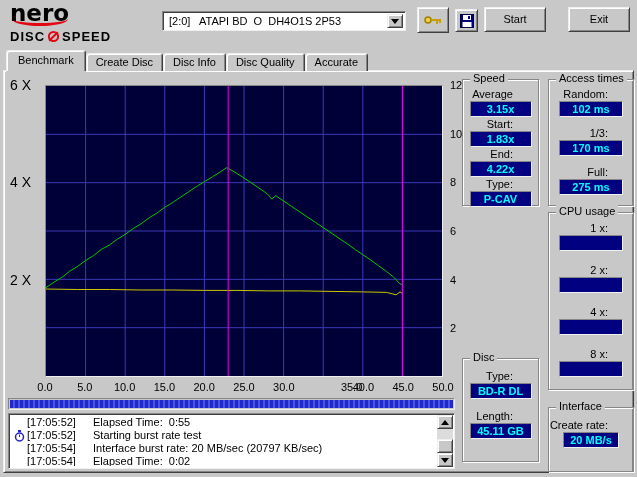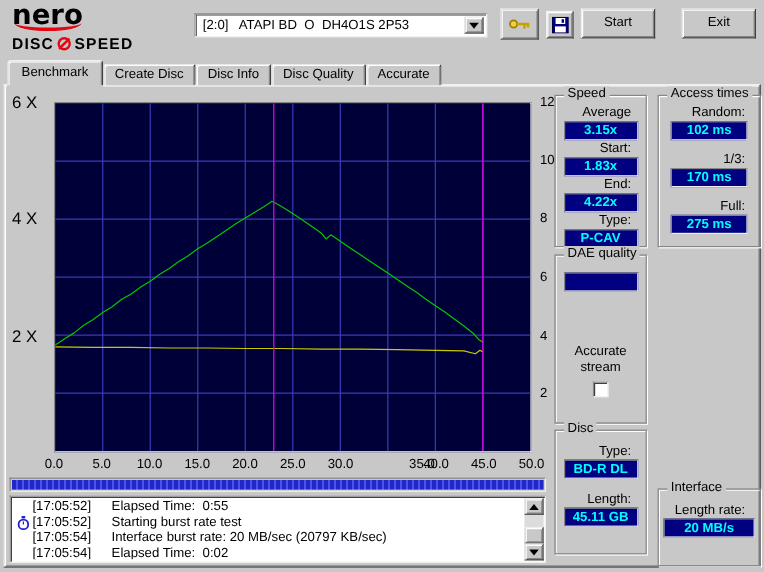--- a/index.html
+++ b/index.html
@@ -53,21 +53,21 @@
   .ylab-left span  { position:absolute; left:4px; transform:translateY(-50%);
                      font-size:14px; font-weight:normal; white-space:pre; }
   .ylab-right { position:absolute; left:448px; top:85px; width:20px; height:292px; }
   .ylab-right span { position:absolute; left:2px; transform:translateY(-50%); font-size:11px; }
   .xlab { position:absolute; left:45px; top:381px; width:398px; height:13px; }
   .xlab span { position:absolute; top:0; transform:translateX(-50%); font-size:11px; }
 
   
   .group { position:absolute; border:1px solid #868686; box-shadow: inset 1px 1px 0 #ffffff, 1px 1px 0 #ffffff; }
   .gtitle { position:absolute; top:-8px; left:7px; background:#c8c8c8; padding:0 3px; white-space:nowrap; }
-  .flab { text-align:right; padding-right:12px; line-height:11px; margin-bottom:1px; }
+  .flab { text-align:right; padding-right:25px; line-height:11px; margin-bottom:1px; }
   .fbox { width:62px; height:16px; margin:0 auto; background:#000080; color:#00ffff; font-weight:bold;
           text-align:center; line-height:14px; font-size:11px;
           border:1px solid; border-color:#868686 #efefef #efefef #868686; }
 
   .g-speed  { left:462px; top:79px;  width:77px; height:127px; }
   .g-speed .fld:first-of-type { margin-top:9px; } .g-speed .fld + .fld { margin-top:2px; }
 
   .g-access { left:548px; top:79px;  width:86px; height:127px; }
   .g-access .fbox { width:64px; }
   .g-access .fld:first-of-type { margin-top:9px; } .g-access .fld + .fld { margin-top:11px; }
@@ -79,21 +79,21 @@
               border:1px solid; border-color:#868686 #efefef #efefef #868686; box-shadow: inset 1px 1px 0 #404040; }
 
   .g-cpu    { left:548px; top:212px; width:86px; height:178px; }
   .g-cpu .fbox { width:64px; }
   .g-cpu .fld:first-of-type { margin-top:10px; } .g-cpu .fld + .fld { margin-top:14px; }
 
   .g-disc   { left:462px; top:358px; width:77px; height:104px; }
   .g-disc .fld:first-of-type { margin-top:12px; } .g-disc .fld + .fld { margin-top:12px; }
 
   .g-iface  { left:548px; top:407px; width:86px; height:65px; }
-  .g-iface .fbox { width:76px; }
+  .g-iface .fbox { width:56px; }
   .g-iface .fld:first-of-type { margin-top:12px; }
 
   
   .progress { position:absolute; left:8px; top:398px; width:447px; height:12px; background:#c8c8c8;
               border:1px solid; border-color:#868686 #efefef #efefef #868686; padding:1px; }
   .progress-fill { width:100%; height:100%;
               background:repeating-linear-gradient(90deg,#2228c8 0 3px,#4a55e8 3px 5px); }
 
   .logbox { position:absolute; left:8px; top:413px; width:447px; height:56px; background:#fff;
             border:1px solid; border-color:#868686 #efefef #efefef #868686; box-shadow: inset 1px 1px 0 #404040; }
@@ -243,44 +243,57 @@
     <div class="fld">
         <div class="flab">1/3:</div>
       <div class="fbox">170 ms</div>
       </div>
     <div class="fld">
         <div class="flab">Full:</div>
       <div class="fbox">275 ms</div>
       </div>
   </div>
 
-  <div class="group g-dae">
-    <span class="gtitle">DAE quality</span>
-    <div class="fbox"></div>
-    <div class="acc-label">Accurate stream</div>
-    <div class="checkbox"></div>
-  </div>
-
+
+  <div class="group g-cpu">
+    <span class="gtitle">CPU usage</span>
+    <div class="fld">
+        <div class="flab">1 x:</div>
+      <div class="fbox"></div>
+      </div>
+    <div class="fld">
+        <div class="flab">2 x:</div>
+      <div class="fbox"></div>
+      </div>
+    <div class="fld">
+        <div class="flab">4 x:</div>
+      <div class="fbox"></div>
+      </div>
+    <div class="fld">
+        <div class="flab">8 x:</div>
+      <div class="fbox"></div>
+      </div>
+  </div>
 
   <div class="group g-disc">
     <span class="gtitle">Disc</span>
     <div class="fld">
         <div class="flab">Type:</div>
       <div class="fbox">BD-R DL</div>
       </div>
     <div class="fld">
         <div class="flab">Length:</div>
       <div class="fbox">45.11 GB</div>
       </div>
   </div>
 
   <div class="group g-iface">
     <span class="gtitle">Interface</span>
     <div class="fld">
-        <div class="flab">Length rate:</div>
+        <div class="flab">Create rate:</div>
       <div class="fbox">20 MB/s</div>
       </div>
   </div>
 
   <div class="progress">
     <div class="progress-fill"></div>
   </div>
 
   <div class="logbox">
     <div class="log-lines" id="log-lines">

